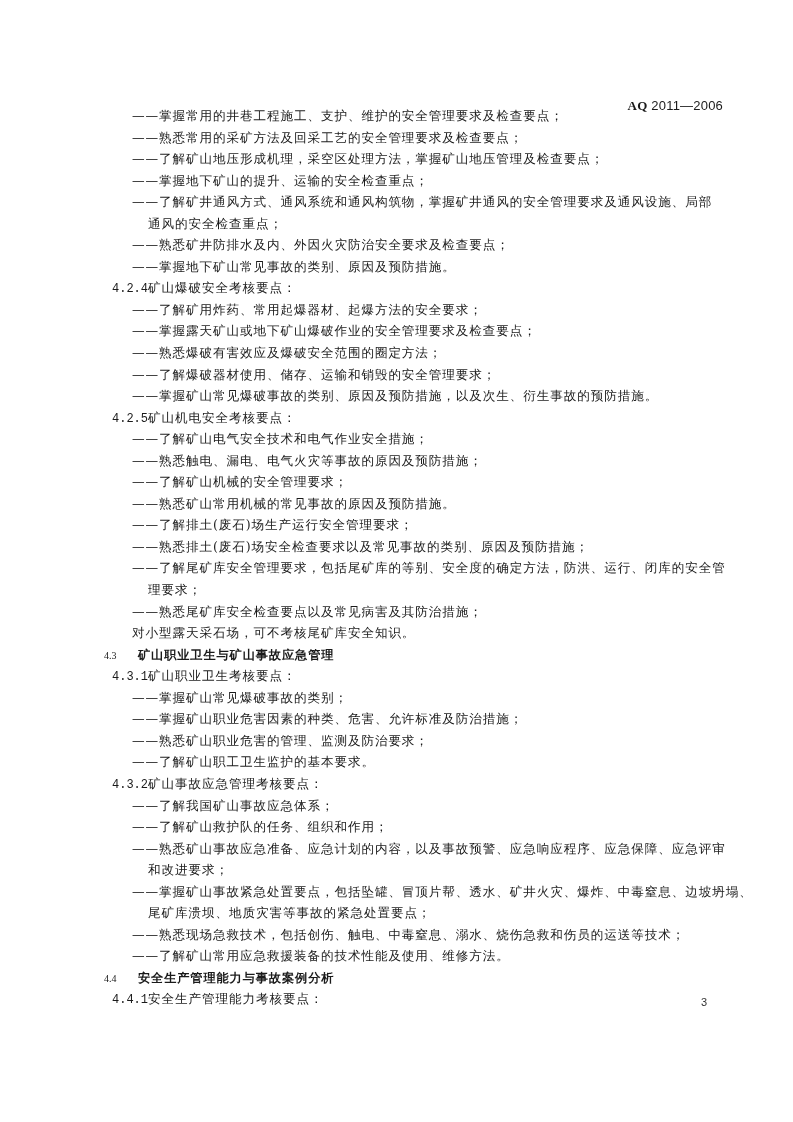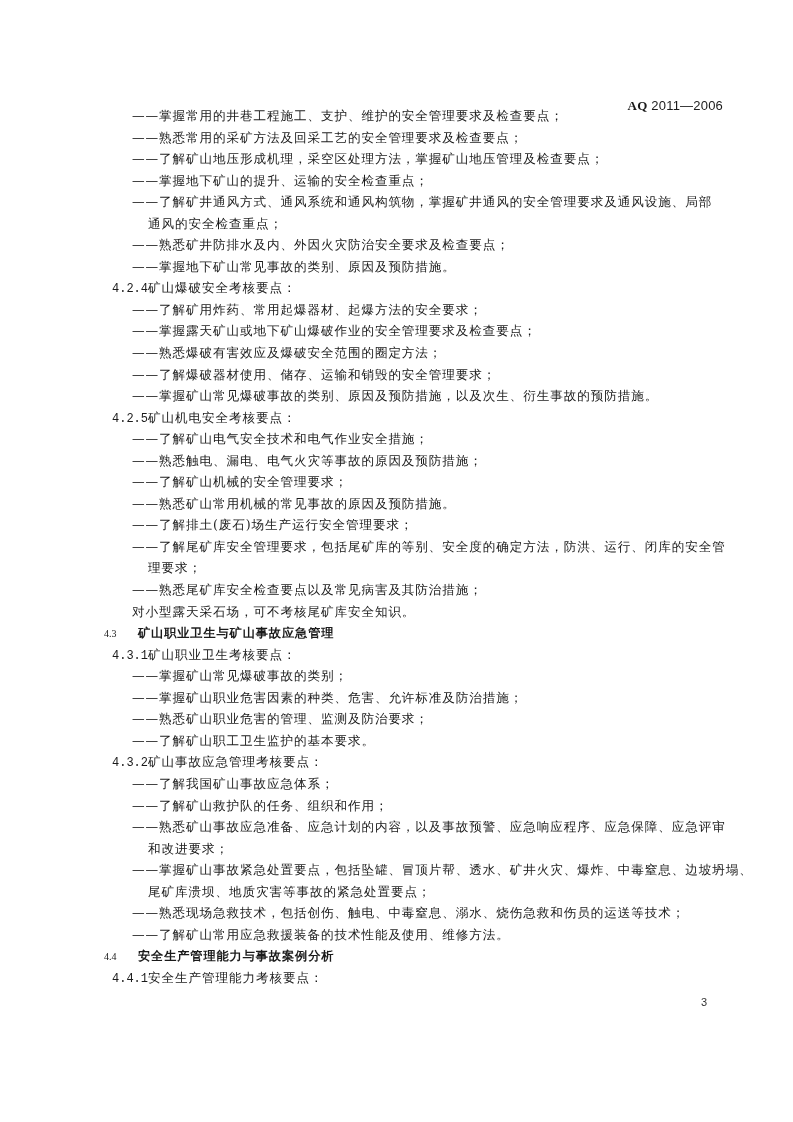--- a/index.html
+++ b/index.html
@@ -41,20 +41,21 @@
     <div class="line item"><span>——掌握露天矿山或地下矿山爆破作业的安全管理要求及检查要点；</span></div>
     <div class="line item"><span>——熟悉爆破有害效应及爆破安全范围的圈定方法；</span></div>
     <div class="line item"><span>——了解爆破器材使用、储存、运输和销毁的安全管理要求；</span></div>
     <div class="line item"><span>——掌握矿山常见爆破事故的类别、原因及预防措施，以及次生、衍生事故的预防措施。</span></div>
     <div class="line sec3"><span class="num">4.2.5</span><span class="title">矿山机电安全考核要点：</span></div>
     <div class="line item"><span>——了解矿山电气安全技术和电气作业安全措施；</span></div>
     <div class="line item"><span>——熟悉触电、漏电、电气火灾等事故的原因及预防措施；</span></div>
     <div class="line item"><span>——了解矿山机械的安全管理要求；</span></div>
     <div class="line item"><span>——熟悉矿山常用机械的常见事故的原因及预防措施。</span></div>
     <div class="line item"><span>——了解排土(废石)场生产运行安全管理要求；</span></div>
+    <div class="line item"><span>——熟悉排土(废石)场安全检查要求以及常见事故的类别、原因及预防措施；</span></div>
     <div class="line item"><span>——了解尾矿库安全管理要求，包括尾矿库的等别、安全度的确定方法，防洪、运行、闭库的安全管</span></div>
     <div class="line cont"><span>理要求；</span></div>
     <div class="line item"><span>——熟悉尾矿库安全检查要点以及常见病害及其防治措施；</span></div>
     <div class="line note"><span>对小型露天采石场，可不考核尾矿库安全知识。</span></div>
     <div class="line sec2"><span class="num">4.3</span><span class="title">矿山职业卫生与矿山事故应急管理</span></div>
     <div class="line sec3"><span class="num">4.3.1</span><span class="title">矿山职业卫生考核要点：</span></div>
     <div class="line item"><span>——掌握矿山常见爆破事故的类别；</span></div>
     <div class="line item"><span>——掌握矿山职业危害因素的种类、危害、允许标准及防治措施；</span></div>
     <div class="line item"><span>——熟悉矿山职业危害的管理、监测及防治要求；</span></div>
     <div class="line item"><span>——了解矿山职工卫生监护的基本要求。</span></div>

